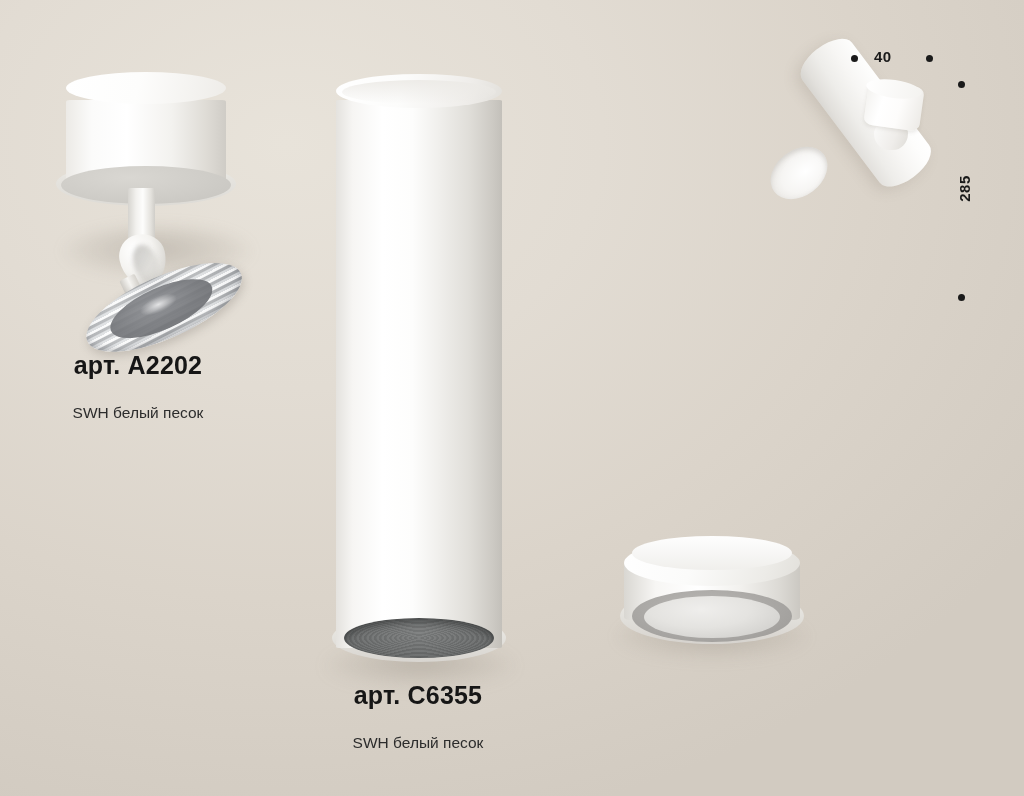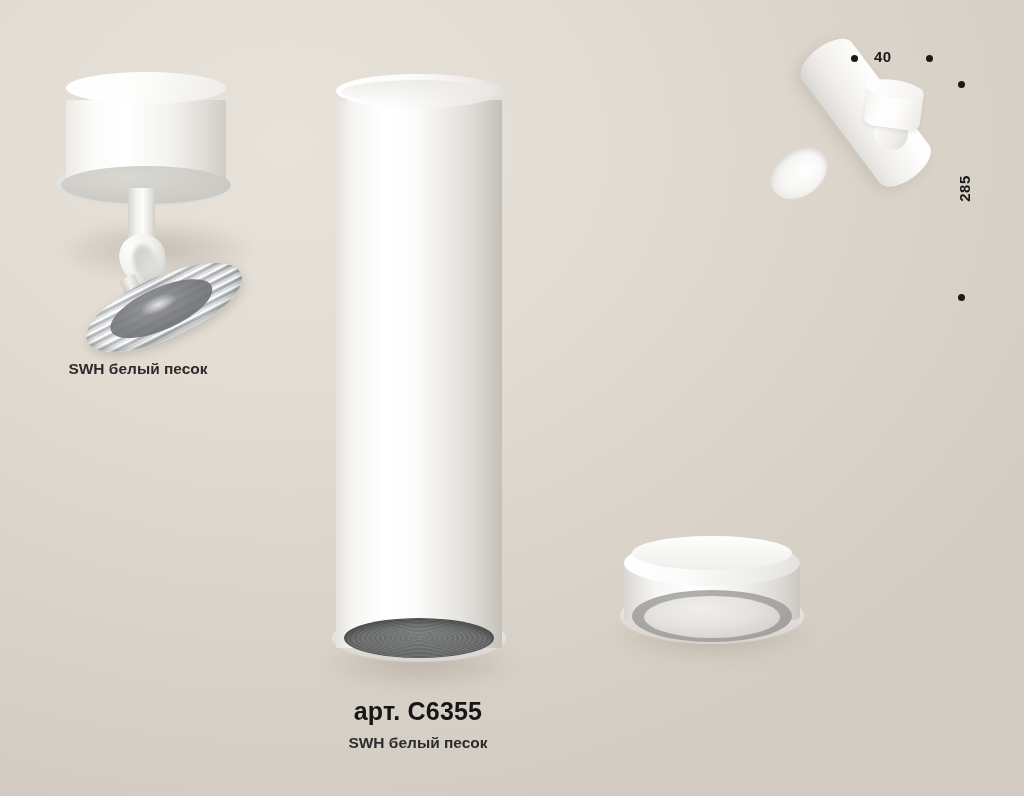--- a/index.html
+++ b/index.html
@@ -32,24 +32,24 @@
   .lbl .art {
     font-size: 25px;
     font-weight: 700;
     letter-spacing: .2px;
     line-height: 1.1;
     white-space: nowrap;
     color: #161616;
   }
   .lbl .sub {
     font-size: 15.5px;
-    font-weight: 700;
+    font-weight: 400;
     line-height: 1.32;
     color: #2c2c2c;
-    margin-top: 7px;
+    margin-top: 23px;
     white-space: pre-line;
   }
 
   
   #a2202 { position: absolute; left: 52px; top: 84px; width: 225px; height: 250px; }
 
   .base-shadow {
     position: absolute; left: 10px; top: 142px;
     width: 190px; height: 52px;
     border-radius: 50%;
@@ -284,33 +284,34 @@
     <div class="joint-shade"></div>
     <div class="neck"></div>
     <div class="disc-wrap">
       <div class="disc"></div>
       <div class="disc-face"></div>
       <div class="disc-hl"></div>
     </div>
   </div>
 
   <div class="lbl" style="left:18px; top:352px; width:240px;">
+    <div class="art">арт. A2202</div>
     <div class="sub">SWH белый песок</div>
   </div>
 
   <div id="c6355">
     <div class="cyl-shadow"></div>
     <div class="cyl-bottom-rim"></div>
     <div class="cyl-body"></div>
     <div class="cyl-cavity"></div>
     <div class="cyl-top"></div>
     <div class="cyl-top-edge"></div>
   </div>
 
-  <div class="lbl" style="left:298px; top:698px; width:240px;">
+  <div class="lbl" style="left:298px; top:682px; width:240px;">
     <div class="art">арт. C6355</div>
     <div class="sub">SWH белый песок</div>
   </div>
 
   <div id="n6220">
     <div class="n-shadow"></div>
     <div class="n-bottom"></div>
     <div class="n-side"></div>
     <div class="n-ring"></div>
     <div class="n-lens"></div>

